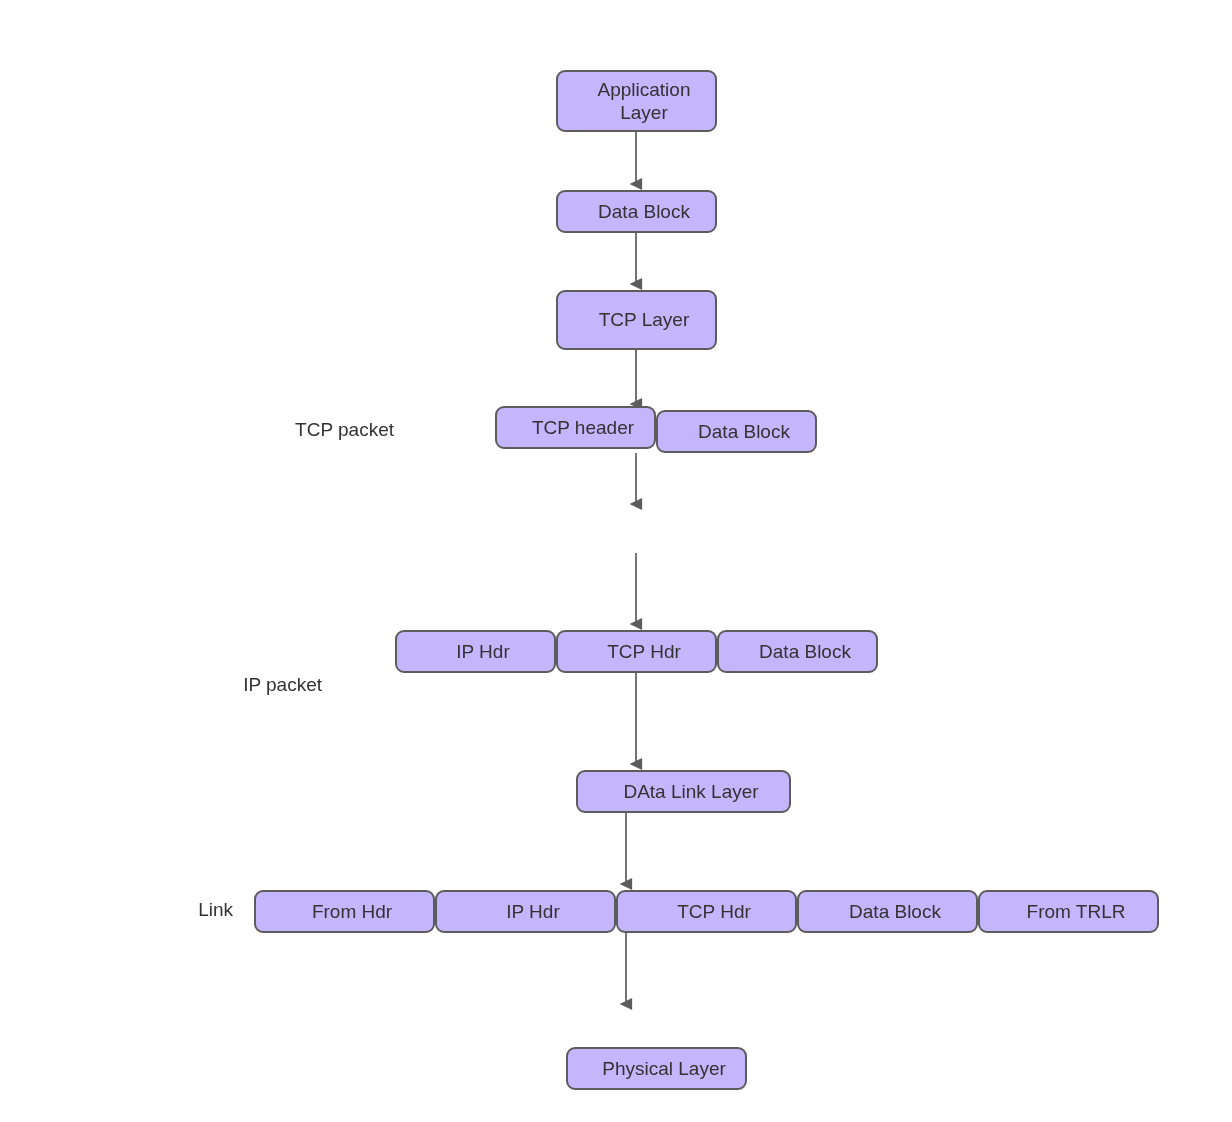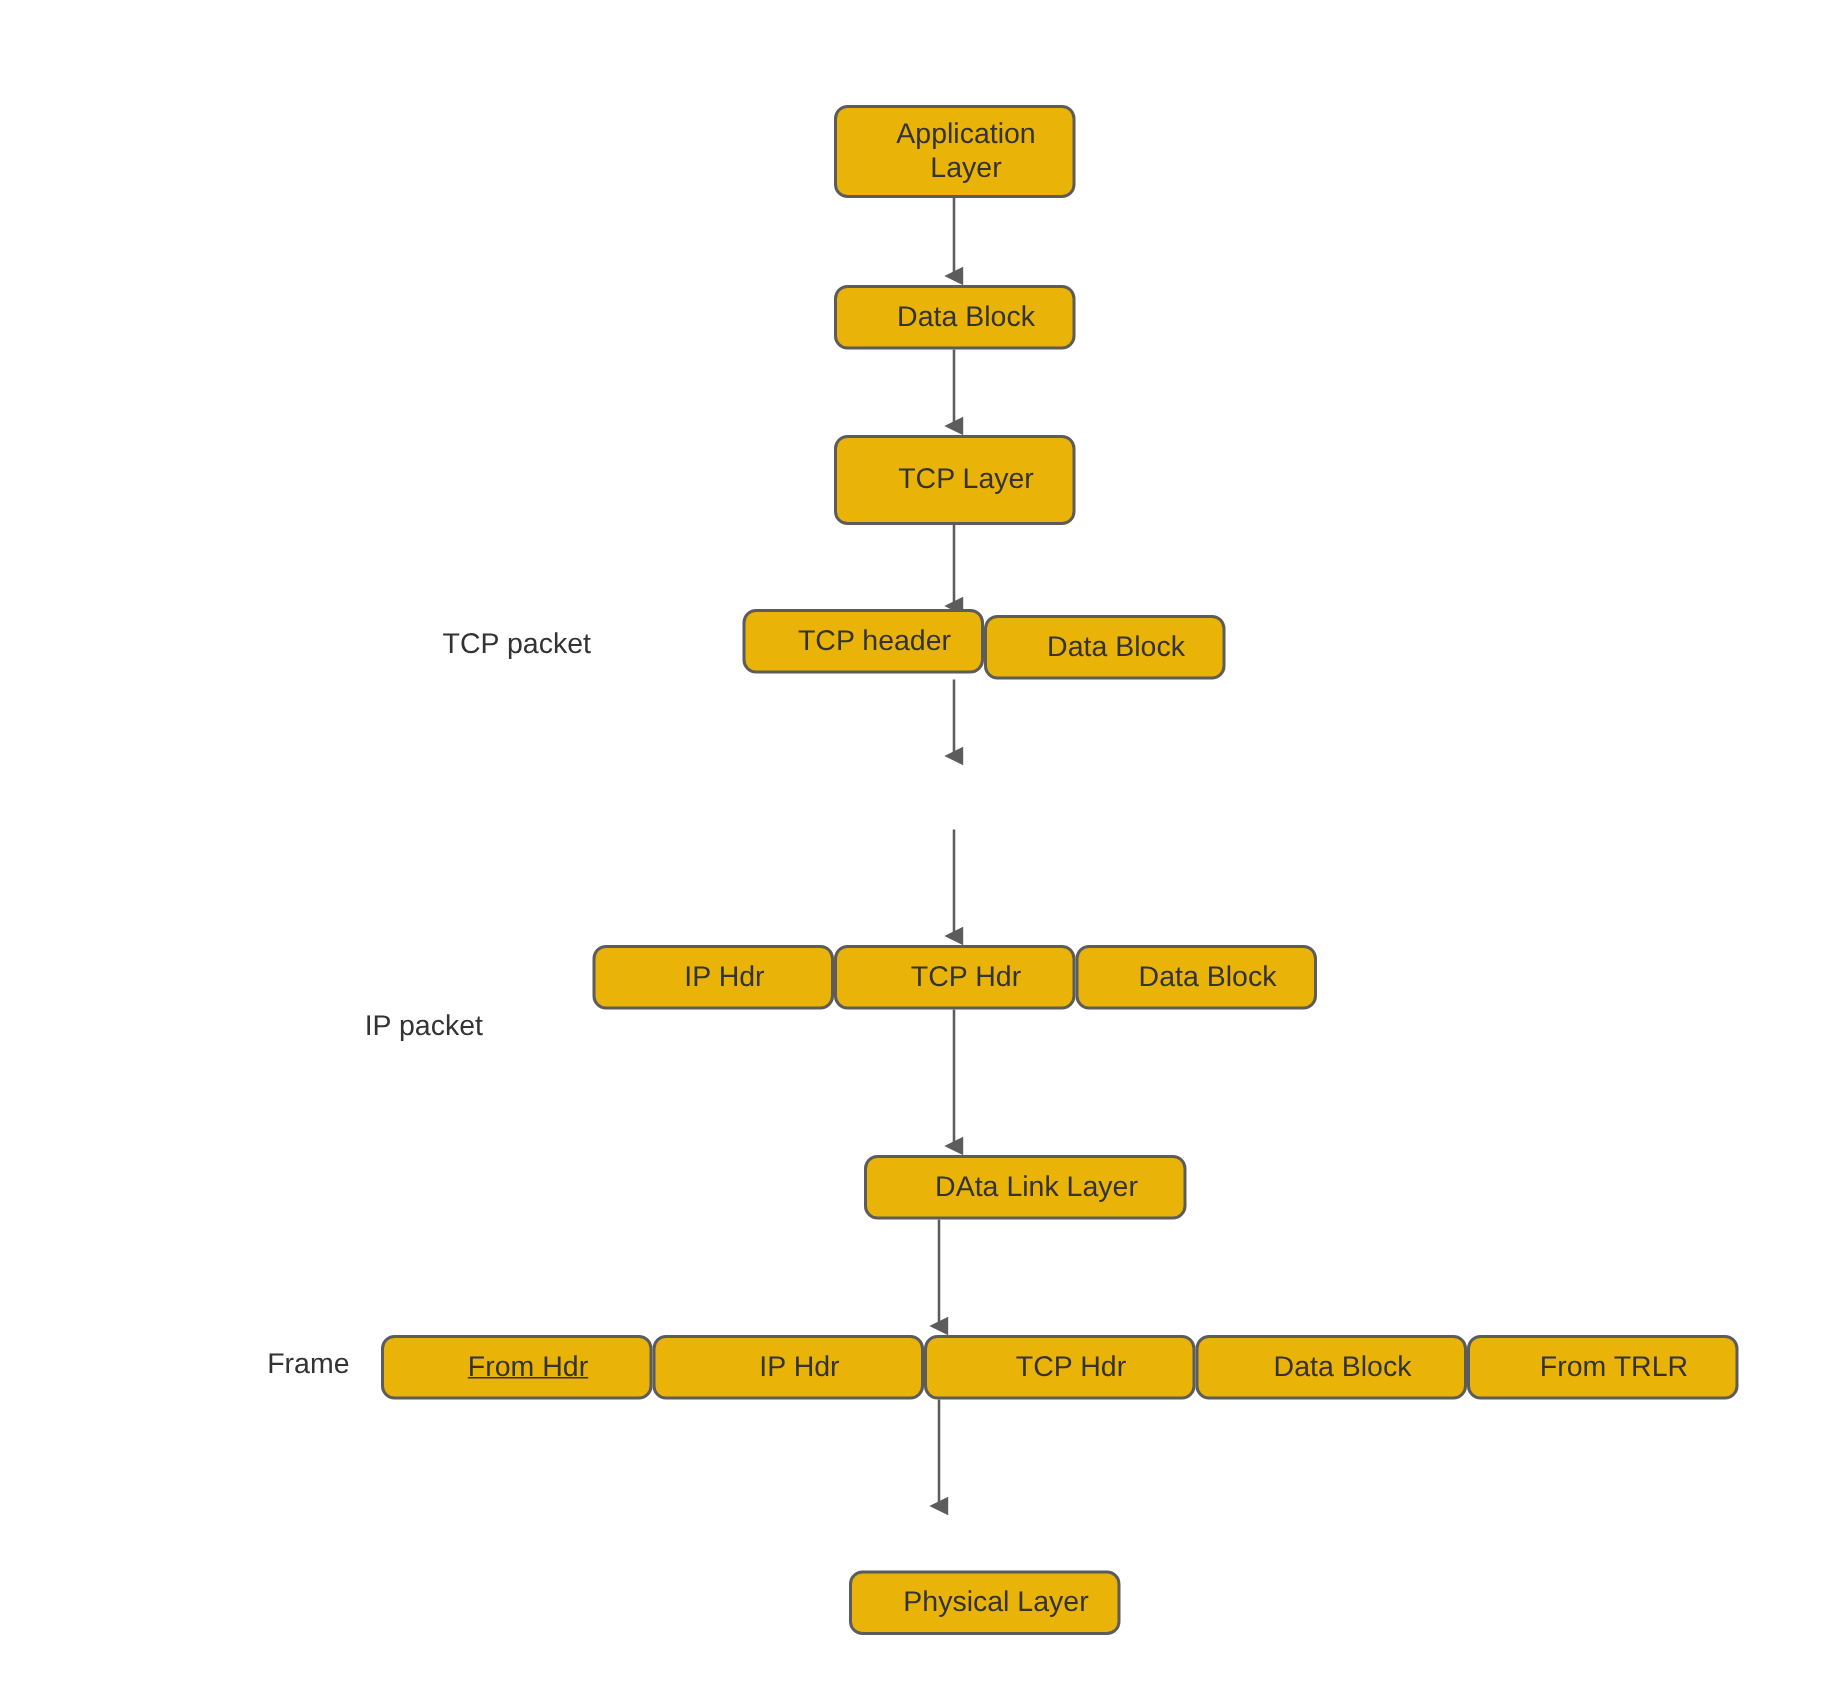--- a/index.html
+++ b/index.html
@@ -14,21 +14,21 @@
   #canvas {
     position: relative;
     width: 1232px;
     height: 1122px;
     background: #ffffff;
     overflow: hidden;
   }
   .node {
     position: absolute;
     box-sizing: border-box;
-    background: #eab308;
+    background: #c4b5fd;
     border: 2px solid #5c5c5c;
     border-radius: 9px;
     display: flex;
     align-items: center;
     justify-content: center;
     text-align: center;
     color: #333333;
     font-size: 19px;
     line-height: 1.22;
     white-space: pre-line;
@@ -71,40 +71,40 @@
       <line x1="636" y1="453" x2="636" y2="504"></line>
       <line x1="636" y1="553" x2="636" y2="624"></line>
       <line x1="636" y1="673" x2="636" y2="764"></line>
       <line x1="626" y1="813" x2="626" y2="884"></line>
       <line x1="626" y1="933" x2="626" y2="1004"></line>
     </g>
   </svg>
 
   <div class="side-label" style="right:838px; top:419px;">TCP packet</div>
   <div class="side-label" style="right:910px; top:674px;">IP packet</div>
-  <div class="side-label" style="right:999px; top:899px;">Frame</div>
+  <div class="side-label" style="right:999px; top:899px;">Link</div>
 
   <div class="node" style="left:556px; top:70px; width:161px; height:62px;">Application
 Layer</div>
 
   <div class="node" style="left:556px; top:190px; width:161px; height:43px;">Data Block</div>
 
   <div class="node" style="left:556px; top:290px; width:161px; height:60px;">TCP Layer</div>
 
   <div class="node" style="left:495px; top:406px; width:161px; height:43px;">TCP header</div>
   <div class="node" style="left:656px; top:410px; width:161px; height:43px;">Data Block</div>
 
 
   <div class="node" style="left:395px; top:630px; width:161px; height:43px;">IP Hdr</div>
   <div class="node" style="left:556px; top:630px; width:161px; height:43px;">TCP Hdr</div>
   <div class="node" style="left:717px; top:630px; width:161px; height:43px;">Data Block</div>
 
   <div class="node" style="left:536px; top:770px; width:215px; height:43px;margin-left:40px;">DAta Link Layer</div>
 
-  <div class="node" style="left:254px; top:890px; width:181px; height:43px;text-decoration:underline;">From Hdr</div>
+  <div class="node" style="left:254px; top:890px; width:181px; height:43px;">From Hdr</div>
   <div class="node" style="left:435px; top:890px; width:181px; height:43px;">IP Hdr</div>
   <div class="node" style="left:616px; top:890px; width:181px; height:43px;">TCP Hdr</div>
   <div class="node" style="left:797px; top:890px; width:181px; height:43px;">Data Block</div>
   <div class="node" style="left:978px; top:890px; width:181px; height:43px;">From TRLR</div>
 
   <div class="node" style="left:566px; top:1047px; width:181px; height:43px;">Physical Layer</div>
 
 </div>
 
 </body></html>

